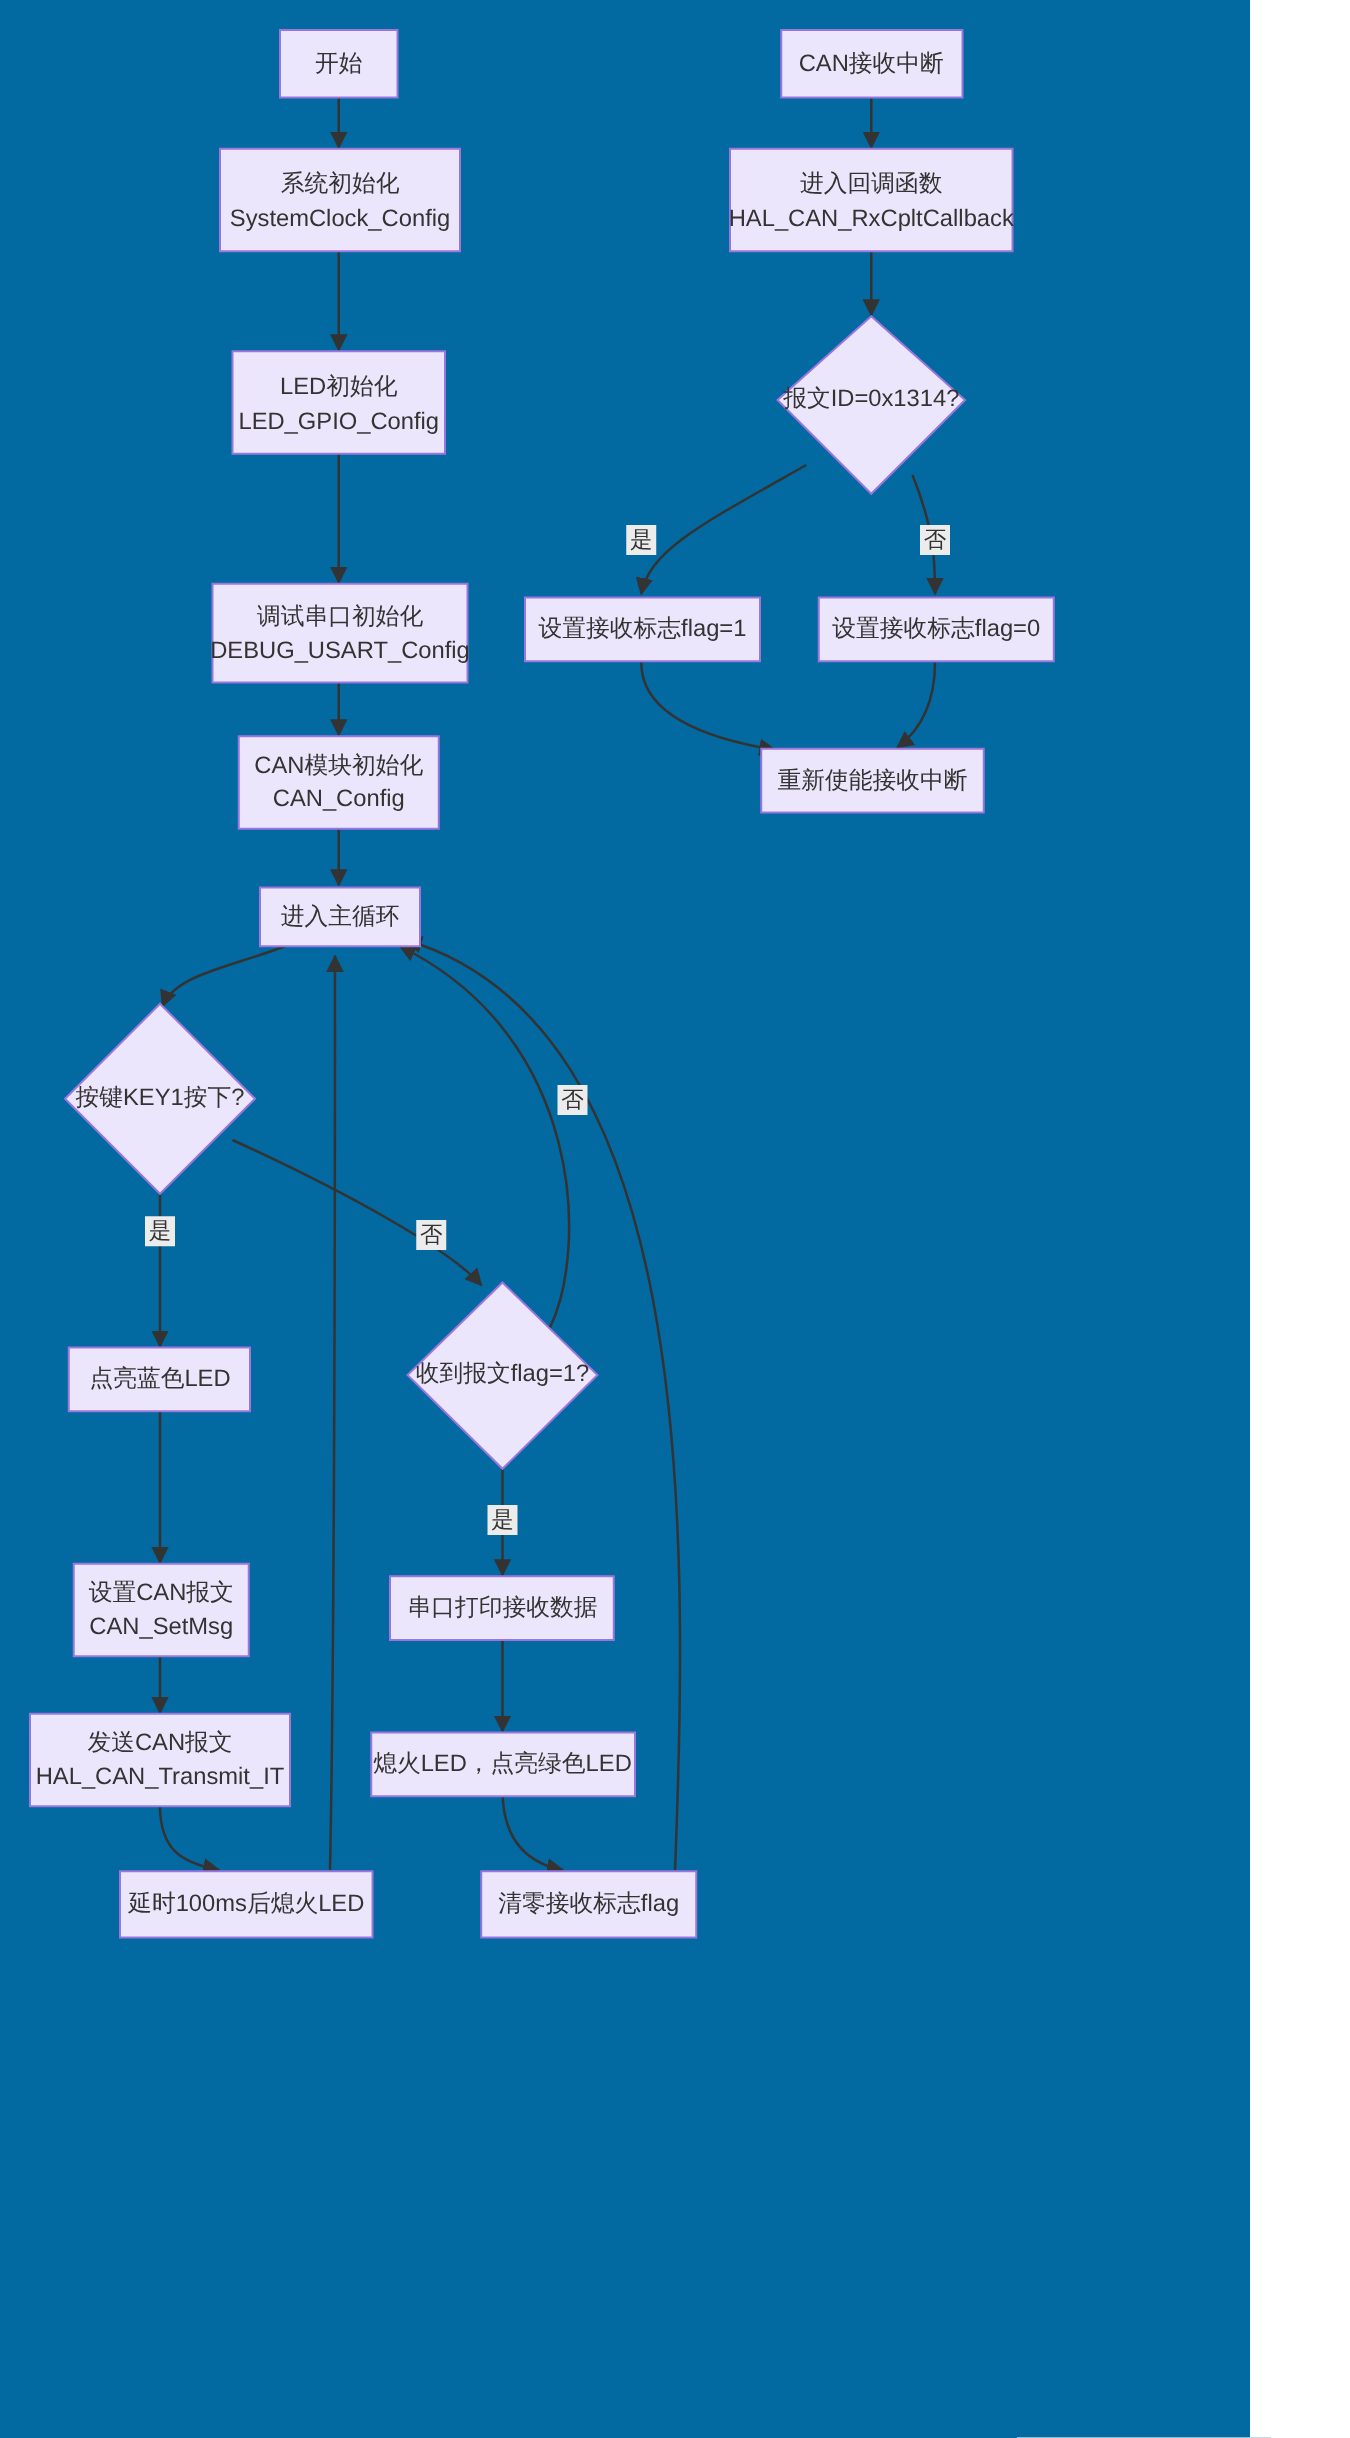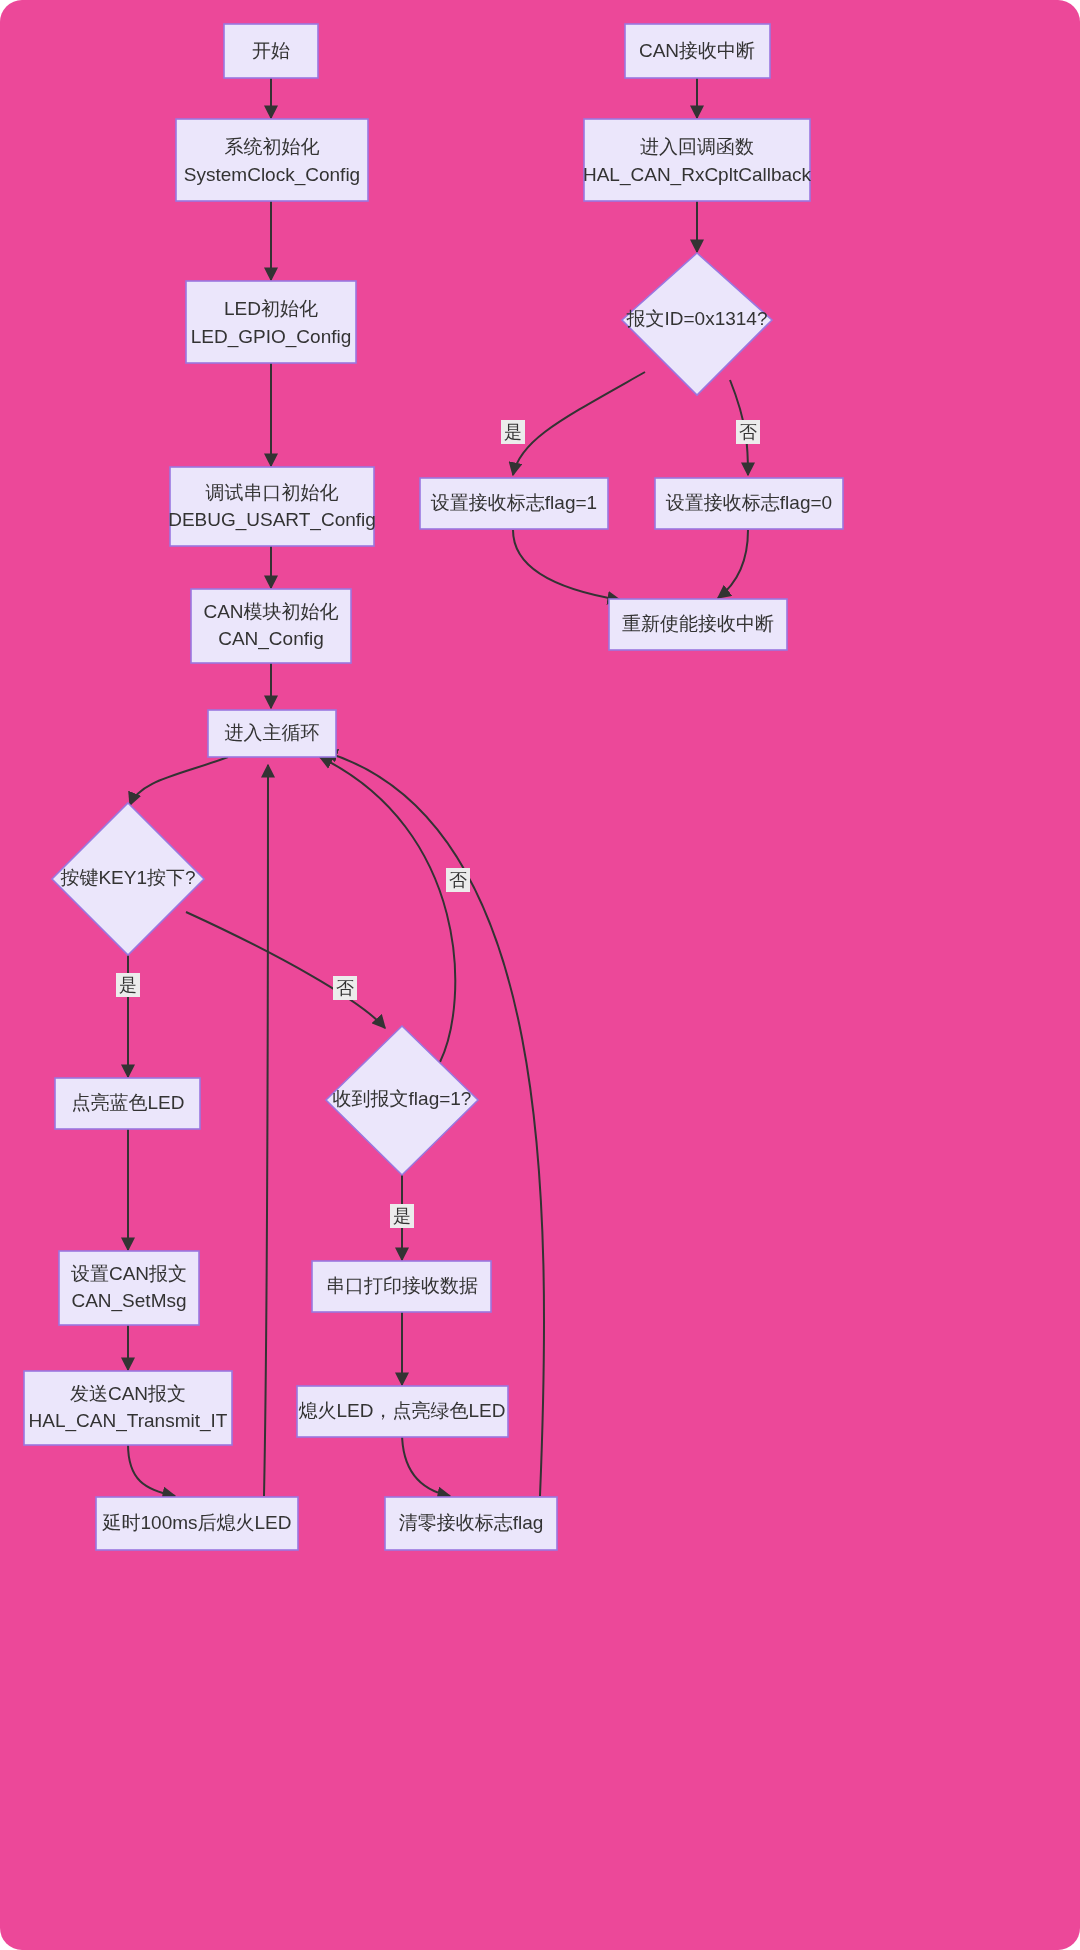--- a/index.html
+++ b/index.html
@@ -8,24 +8,23 @@
     background: #ffffff;
   }
   body {
     width: 1080px;
     height: 1950px;
     font-family: "Liberation Sans", "DejaVu Sans", sans-serif;
     overflow: hidden;
   }
   #flowchart-root {
     position: relative;
-    width: 1080px;
+    width: 1000px;
     height: 1950px;
-    background: #ec4899;
-    border-radius: 22px;
+    background: #0369a1;
   }
   svg#diagram {
     display: block;
     width: 1080px;
     height: 1950px;
   }
   .node-shape {
     fill: #ebe6fb;
     stroke: #9a77e0;
     stroke-width: 1.6;

